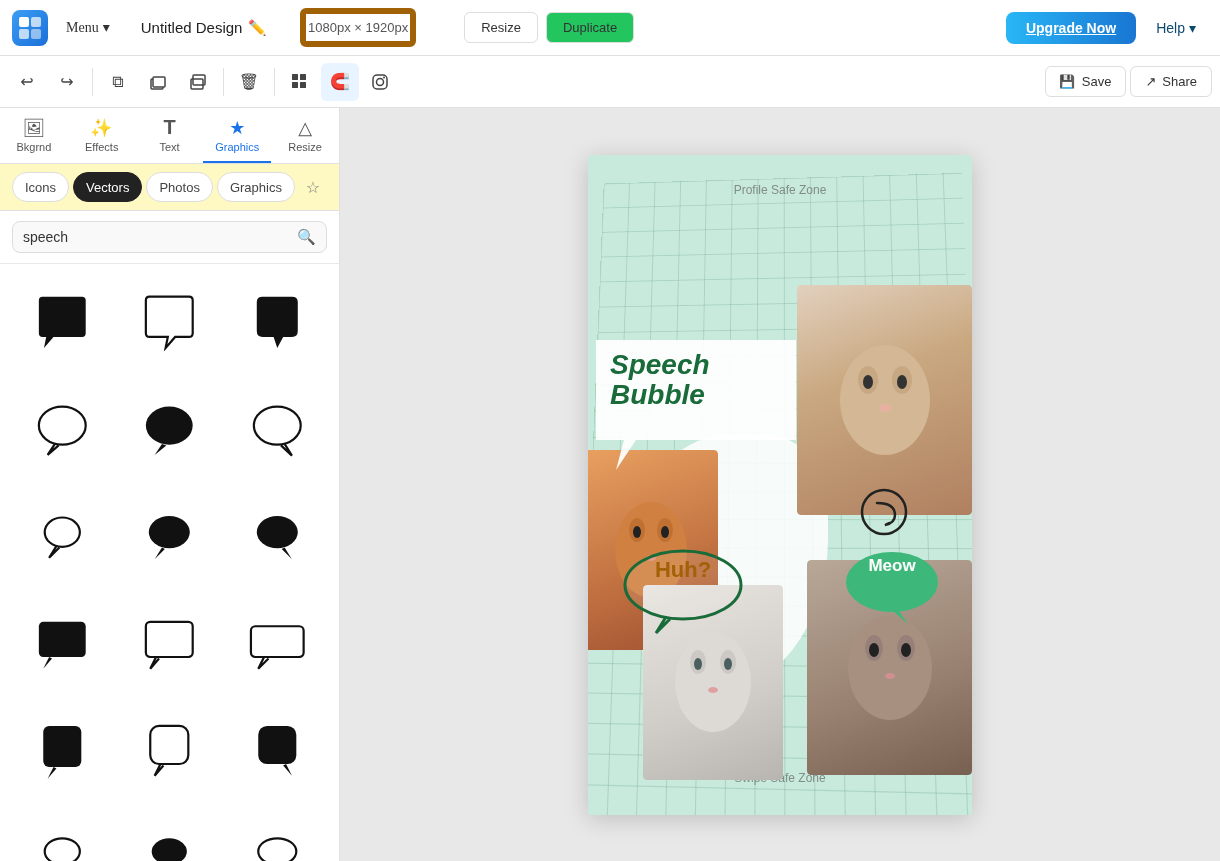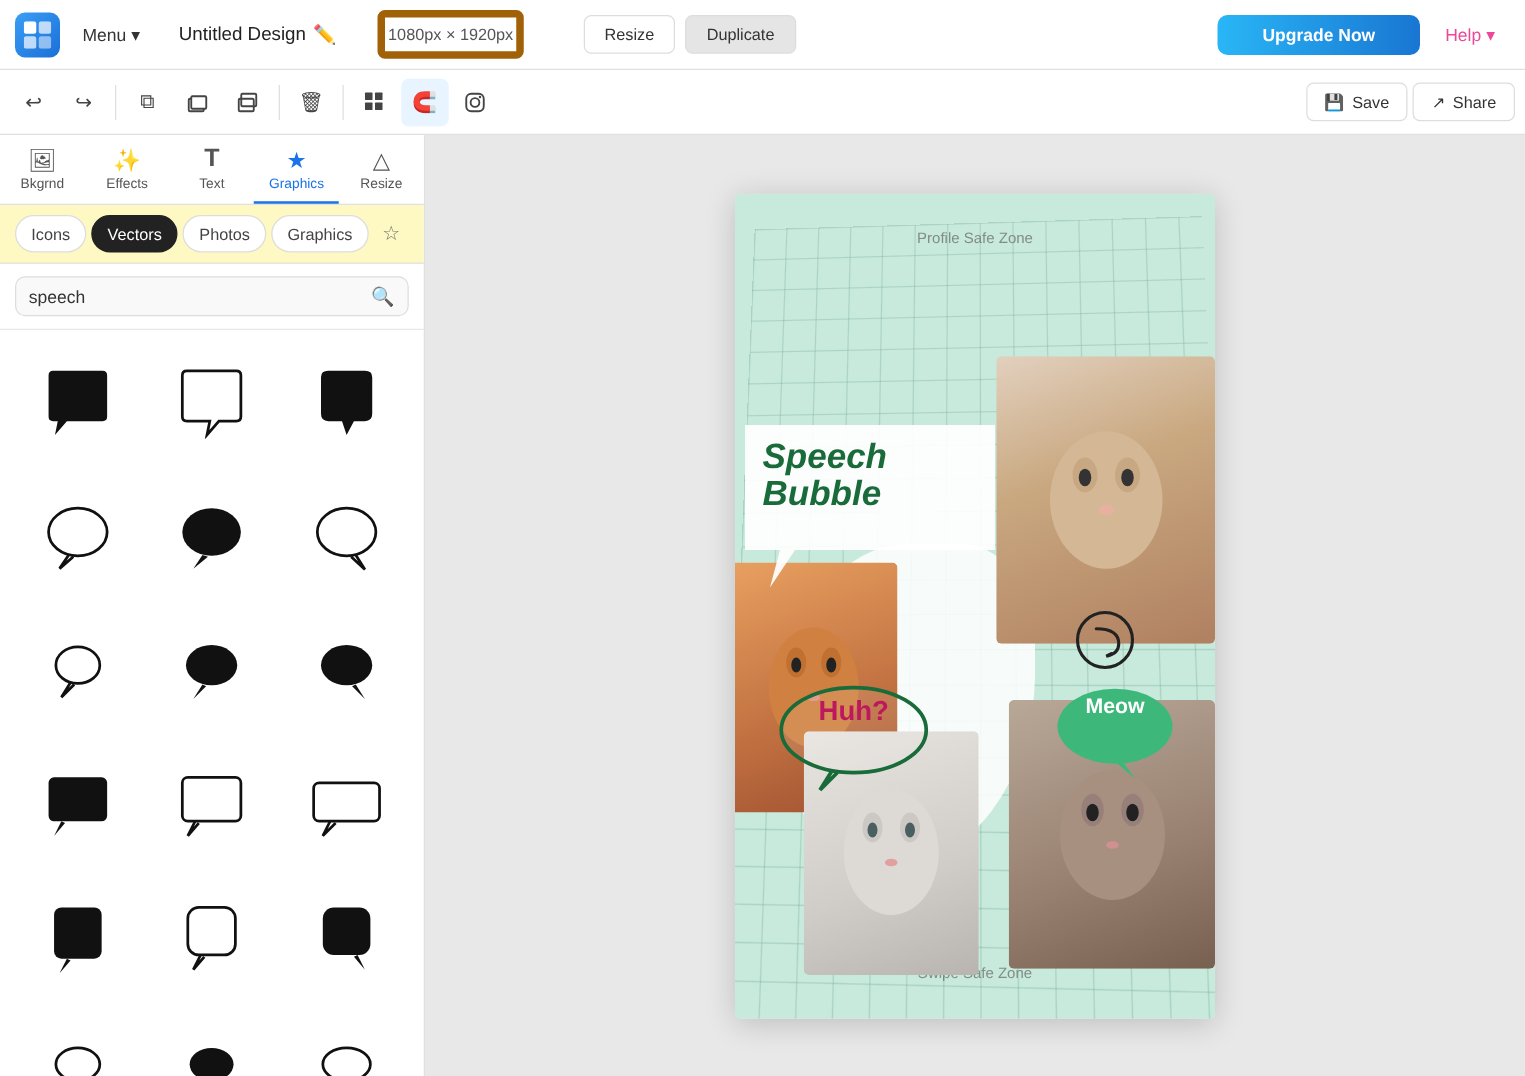--- a/index.html
+++ b/index.html
@@ -13,45 +13,46 @@
     }
     .app-logo {
       width: 36px; height: 36px; background: linear-gradient(135deg, #3b9ef5 0%, #1a6fd8 100%);
       border-radius: 8px; display: flex; align-items: center; justify-content: center;
       color: white; font-weight: 700; font-size: 16px; flex-shrink: 0;
     }
     .menu-btn {
       display: flex; align-items: center; gap: 4px; padding: 6px 10px;
       border: none; background: none; cursor: pointer; font-size: 14px; color: #333;
       border-radius: 6px;
+      font-family: Liberation Serif, serif;
     }
     .title-area {
       display: flex; align-items: center; gap: 6px; padding: 6px 12px;
       border: 1px solid transparent; border-radius: 6px; cursor: pointer;
       font-size: 15px; font-weight: 500; color: #222;
     }
     .dim-display {
       margin-left: 12px; padding: 6px 2px; border: 6px solid #a16207;
       border-radius: 6px; font-size: 13px; color: #555; background: #fff;
     }
     .resize-btn, .duplicate-btn {
       padding: 7px 16px; border-radius: 6px; font-size: 13px;
       cursor: pointer; font-weight: 500;
     }
     .resize-btn { border: 1px solid #ddd; background: #fff; color: #333; margin-left: 40px; }
-    .duplicate-btn { border: 1px solid #ddd; background: #e5e5e5; color: #333; }
+    .duplicate-btn { border: 1px solid #ddd; background: #22c55e; color: #333; }
     .spacer { flex: 1; }
     .upgrade-btn {
-      padding: 8px 36px; border-radius: 8px; font-size: 14px; font-weight: 600;
+      padding: 8px 20px; border-radius: 8px; font-size: 14px; font-weight: 600;
       background: linear-gradient(90deg, #29b6f6, #1976d2); color: #fff;
-      border: none; cursor: pointer;
+      border: none; cursor: pointer; text-decoration: underline;
     }
     .help-btn {
       display: flex; align-items: center; gap: 4px; padding: 6px 12px;
-      border: none; background: none; cursor: pointer; font-size: 14px; color: #ec4899;
+      border: none; background: none; cursor: pointer; font-size: 14px; color: #0c4a6e;
       border-radius: 6px;
     }
 
     
     #toolbar2 {
       display: flex; align-items: center; height: 52px;
       background: #fff; border-bottom: 1px solid #e0e0e0;
       padding: 0 8px; gap: 2px;
     }
     .tool-icon-btn {
@@ -437,21 +438,21 @@
           <path d="M56 64 L66 78 L52 66" fill="#3db87a"></path>
         </svg>
         <div style="position:absolute;top:10px;left:0;right:0;text-align:center;font-size:17px;font-weight:800;color:#fff;">Meow</div>
       </div>
 
       <div style="position:absolute;bottom:175px;left:30px;z-index:4;">
         <svg width="130" height="95" viewBox="0 0 130 95" fill="none">
           <ellipse cx="65" cy="44" rx="58" ry="34" fill="rgba(255,255,255,0.1)" stroke="#1a6b3a" stroke-width="3"></ellipse>
           <path d="M48 76 L38 92 L52 78" fill="none" stroke="#1a6b3a" stroke-width="3"></path>
         </svg>
-        <div style="position:absolute;top:16px;left:0;right:0;text-align:center;font-size:22px;font-weight:800;color:#be185d;">Huh?</div>
+        <div style="position:absolute;top:16px;left:0;right:0;text-align:center;font-size:22px;font-weight:800;color:#a16207;">Huh?</div>
       </div>
 
       <div style="position:absolute;top:130px;right:0px;width:175px;height:230px;z-index:3;overflow:hidden;border-radius:4px;">
         <div style="width:100%;height:100%;background:linear-gradient(160deg,#e2d0be 0%,#c9a880 40%,#b08060 100%);border-radius:4px;display:flex;align-items:center;justify-content:center;">
           <svg width="130" height="180" viewBox="0 0 130 180" fill="none">
 
             <ellipse cx="65" cy="90" rx="45" ry="55" fill="#d4b896"></ellipse>
             <ellipse cx="48" cy="70" rx="10" ry="14" fill="#c8a882"></ellipse>
             <ellipse cx="82" cy="70" rx="10" ry="14" fill="#c8a882"></ellipse>
             <ellipse cx="48" cy="72" rx="5" ry="7" fill="#333"></ellipse>

